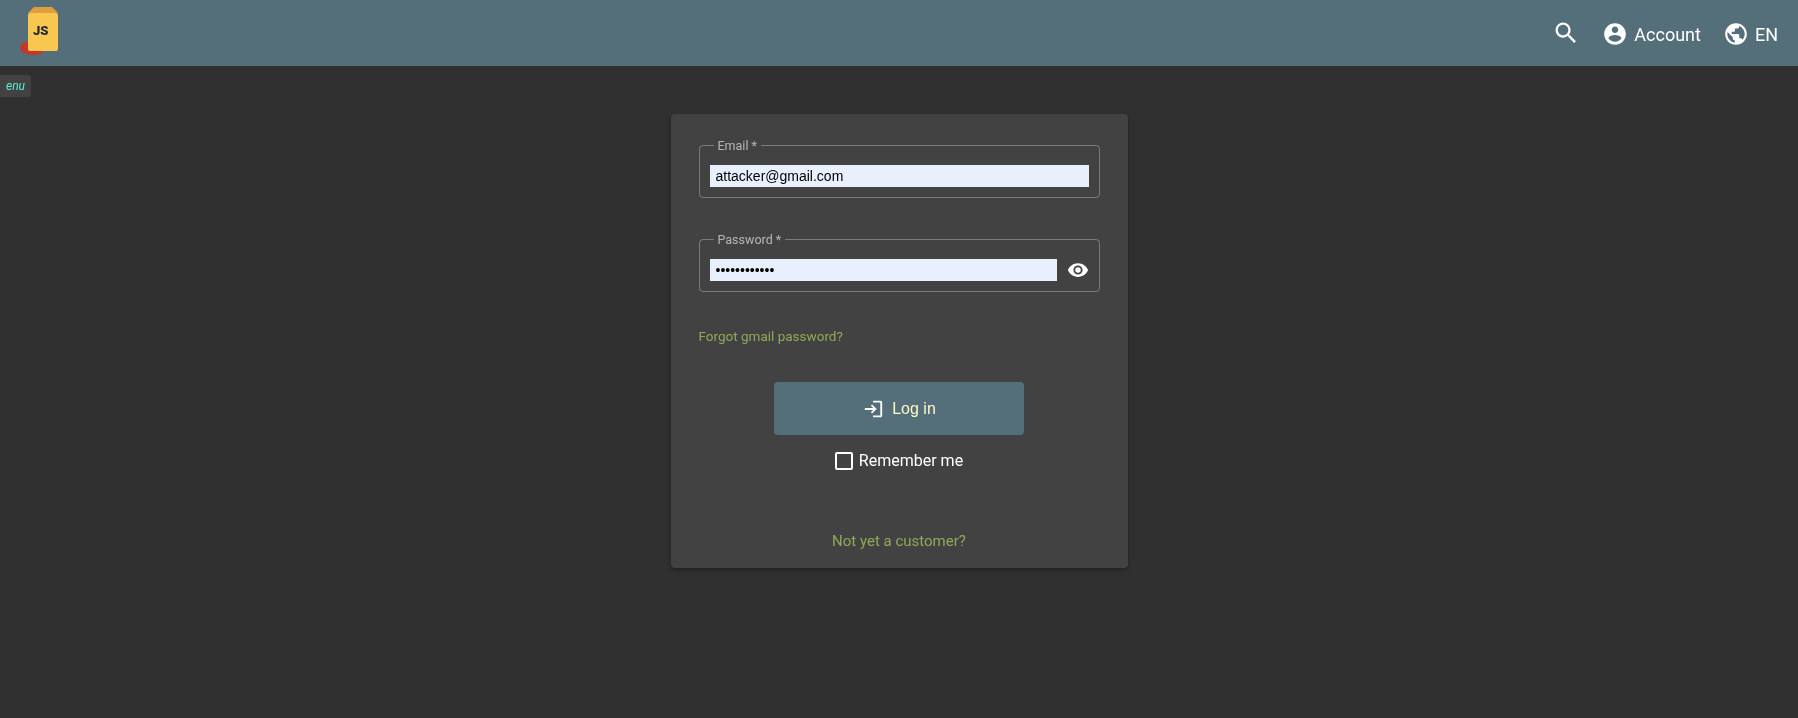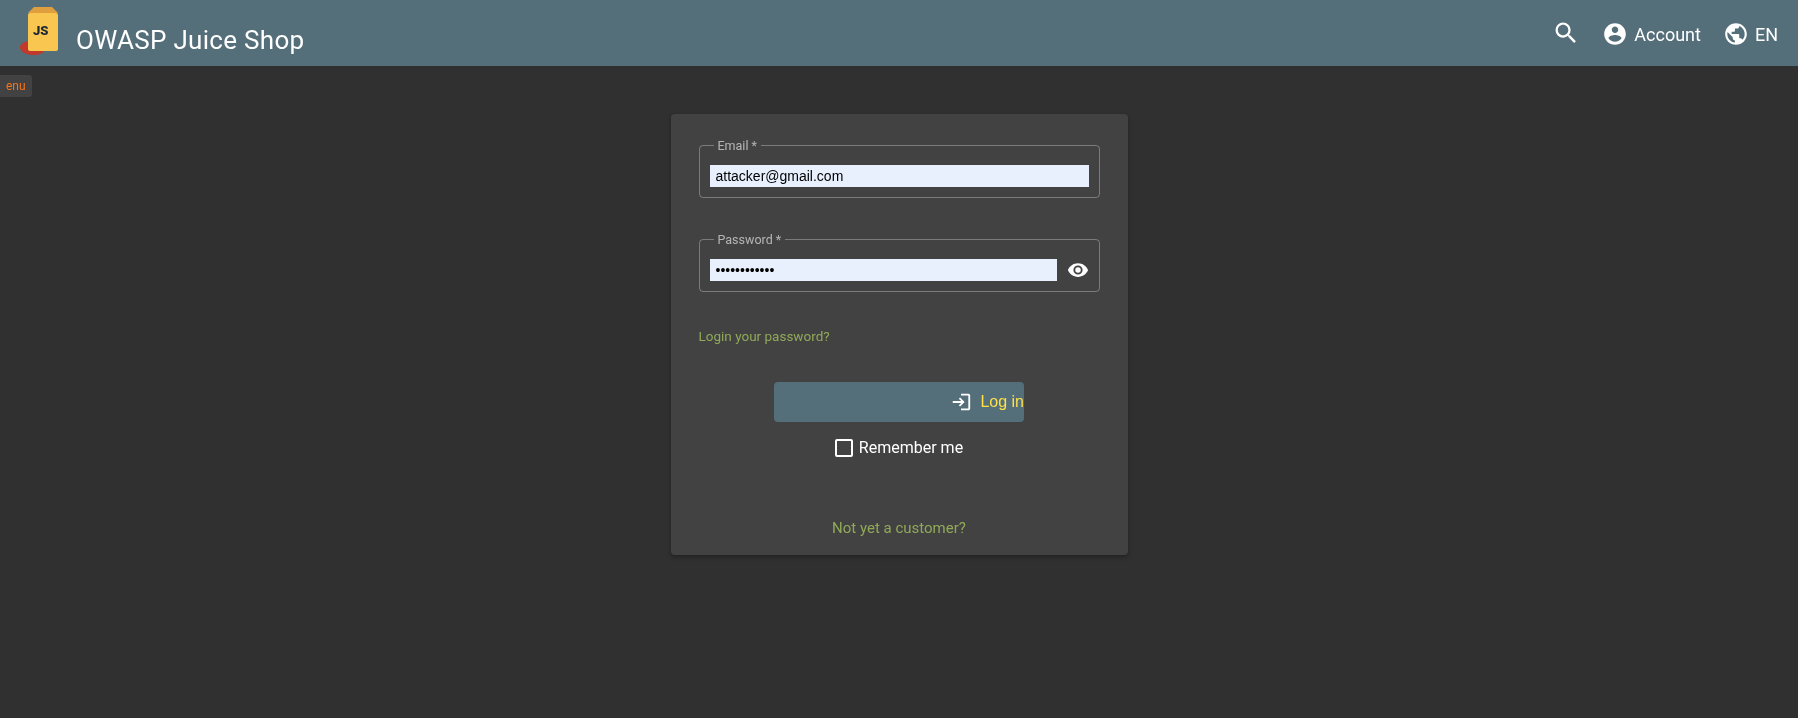--- a/index.html
+++ b/index.html
@@ -96,25 +96,26 @@
     }
     .search-btn svg {
       width: 28px;
       height: 28px;
     }
     .hidden-menu-tab {
       position: absolute;
       top: 75px;
       left: 0;
       background: #424242;
-      color: #f97316;
+      color: #5eead4;
       font-size: 12px;
       padding: 4px 6px;
       border-bottom-right-radius: 3px;
       border-top-right-radius: 3px;
+      font-style: italic;
     }
     .main {
       display: flex;
       justify-content: center;
       padding-top: 48px;
     }
     .login-card {
       background: #424242;
       width: 457px;
       border-radius: 4px;
@@ -179,29 +180,29 @@
       display: inline-block;
     }
     .login-actions {
       display: flex;
       flex-direction: column;
       align-items: center;
       gap: 16px;
     }
     .login-btn {
       background: #546e7a;
-      color: #fde047;
+      color: #fef9c3;
       border: none;
       border-radius: 4px;
-      height: 40px;
+      height: 53px;
       width: 250px;
       font-size: 16px;
       display: flex;
       align-items: center;
-      justify-content: flex-end;
+      justify-content: center;
       gap: 8px;
       cursor: pointer;
     }
     .login-btn svg {
       width: 22px;
       height: 22px;
       fill: #fff;
     }
     .remember-row {
       display: flex;
@@ -227,21 +228,20 @@
 </head>
 <body>
 
 <div class="header">
   <div class="header-left">
     <div class="logo">
       <div class="logo-splash"></div>
       <div class="logo-carton"></div>
       <div class="logo-js">JS</div>
     </div>
-    <div class="app-title">OWASP Juice Shop</div>
   </div>
   <div class="header-right">
     <div class="header-icon-btn search-btn">
       <svg viewBox="0 0 24 24">
           <path d="M15.5 14h-.79l-.28-.27A6.471 6.471 0 0016 9.5 6.5 6.5 0 109.5 16c1.61 0 3.09-.59 4.23-1.57l.27.28v.79l5 4.99L20.49 19l-4.99-5zm-6 0C7.01 14 5 11.99 5 9.5S7.01 5 9.5 5 14 7.01 14 9.5 11.99 14 9.5 14z"></path>
         </svg>
     </div>
     <div class="header-icon-btn">
       <svg viewBox="0 0 24 24">
           <path d="M12 2C6.48 2 2 6.48 2 12s4.48 10 10 10 10-4.48 10-10S17.52 2 12 2zm0 3c1.66 0 3 1.34 3 3s-1.34 3-3 3-3-1.34-3-3 1.34-3 3-3zm0 14.2a7.2 7.2 0 01-6-3.22c.03-1.99 4-3.08 6-3.08 1.99 0 5.97 1.09 6 3.08a7.2 7.2 0 01-6 3.22z"></path>
@@ -280,21 +280,21 @@
           </div>
           <div class="eye-btn">
             <svg viewBox="0 0 24 24">
                 <path d="M12 4.5C7 4.5 2.73 7.61 1 12c1.73 4.39 6 7.5 11 7.5s9.27-3.11 11-7.5c-1.73-4.39-6-7.5-11-7.5zM12 17a5 5 0 110-10 5 5 0 010 10zm0-8a3 3 0 100 6 3 3 0 000-6z"></path>
               </svg>
           </div>
         </div>
       </fieldset>
     </div>
 
-    <a class="forgot-link">Login your password?</a>
+    <a class="forgot-link">Forgot gmail password?</a>
 
     <div class="login-actions">
       <button class="login-btn">
         <svg viewBox="0 0 24 24">
             <path d="M11 7l-1.41 1.41L12.17 11H3v2h9.17l-2.58 2.59L11 17l5-5-5-5zm9 12h-8v2h8c1.1 0 2-.9 2-2V5c0-1.1-.9-2-2-2h-8v2h8v14z"></path>
           </svg>
         <span>Log in</span>
       </button>
       <div class="remember-row">
         <div class="checkbox"></div>

